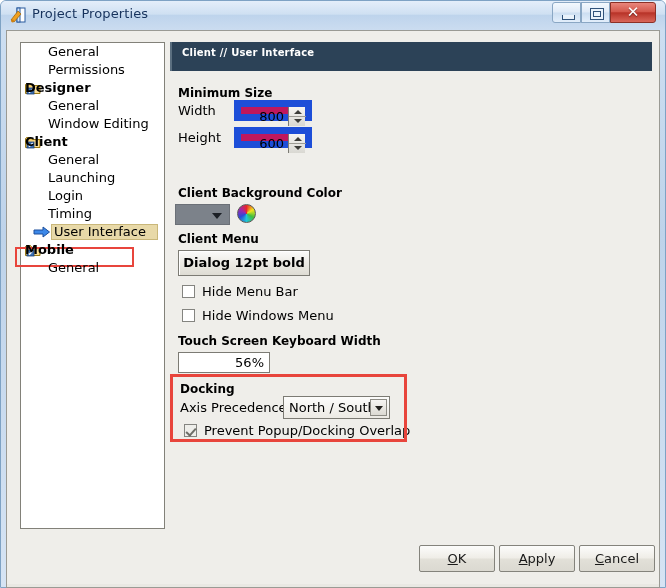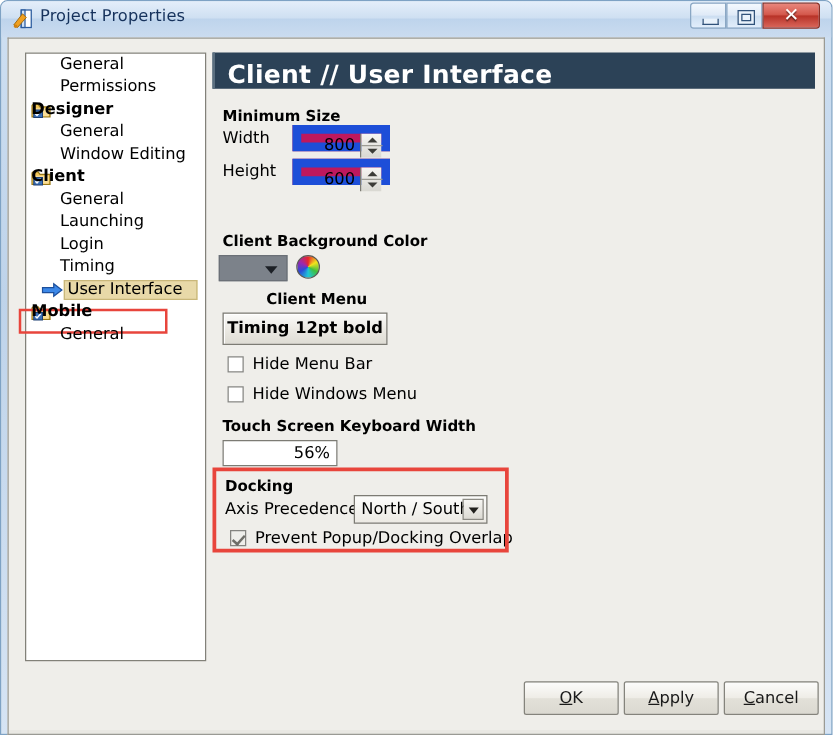--- a/index.html
+++ b/index.html
@@ -152,21 +152,21 @@
     width: 480px; height: 487px;
   }
   #panel-header {
     position: absolute; left: 0; top: 0;
     width: 480px; height: 29px;
     background: #2c4257;
     border-left: 2px solid #5b6f80;
   }
   #panel-header span {
     position: absolute; left: 10px; top: 5px;
-    color: #ffffff; font-size: 20px; font-weight: bold;
+    color: #ffffff; font-size: 10px; font-weight: bold;
     letter-spacing: .2px;
   }
 
   .section-label {
     position: absolute;
     font-size: 12px; font-weight: bold; color: #000000;
     white-space: nowrap;
   }
   .field-label {
     position: absolute;
@@ -438,22 +438,22 @@
           <div class="tri-dn"></div>
         </div>
       </div>
 
       <div class="section-label" style="left:8px; top:144px;">Client Background Color</div>
       <div id="color-swatch" style="background: rgb(124, 130, 138);">
         <div class="caret"></div>
       </div>
       <div id="color-wheel"></div>
 
-      <div class="section-label" style="left:8px; top:190px;margin-left:35px;">Client Menu</div>
-      <div id="font-button">Timing 12pt bold</div>
+      <div class="section-label" style="left:8px; top:190px;">Client Menu</div>
+      <div id="font-button">Dialog 12pt bold</div>
 
       <div class="cb-row" style="left:12px; top:242px;">
         <div class="cb-box" id="cb-hide-menu-bar"></div>
         <div class="cb-label">Hide Menu Bar</div>
       </div>
       <div class="cb-row" style="left:12px; top:266px;">
         <div class="cb-box" id="cb-hide-windows-menu"></div>
         <div class="cb-label">Hide Windows Menu</div>
       </div>
 

